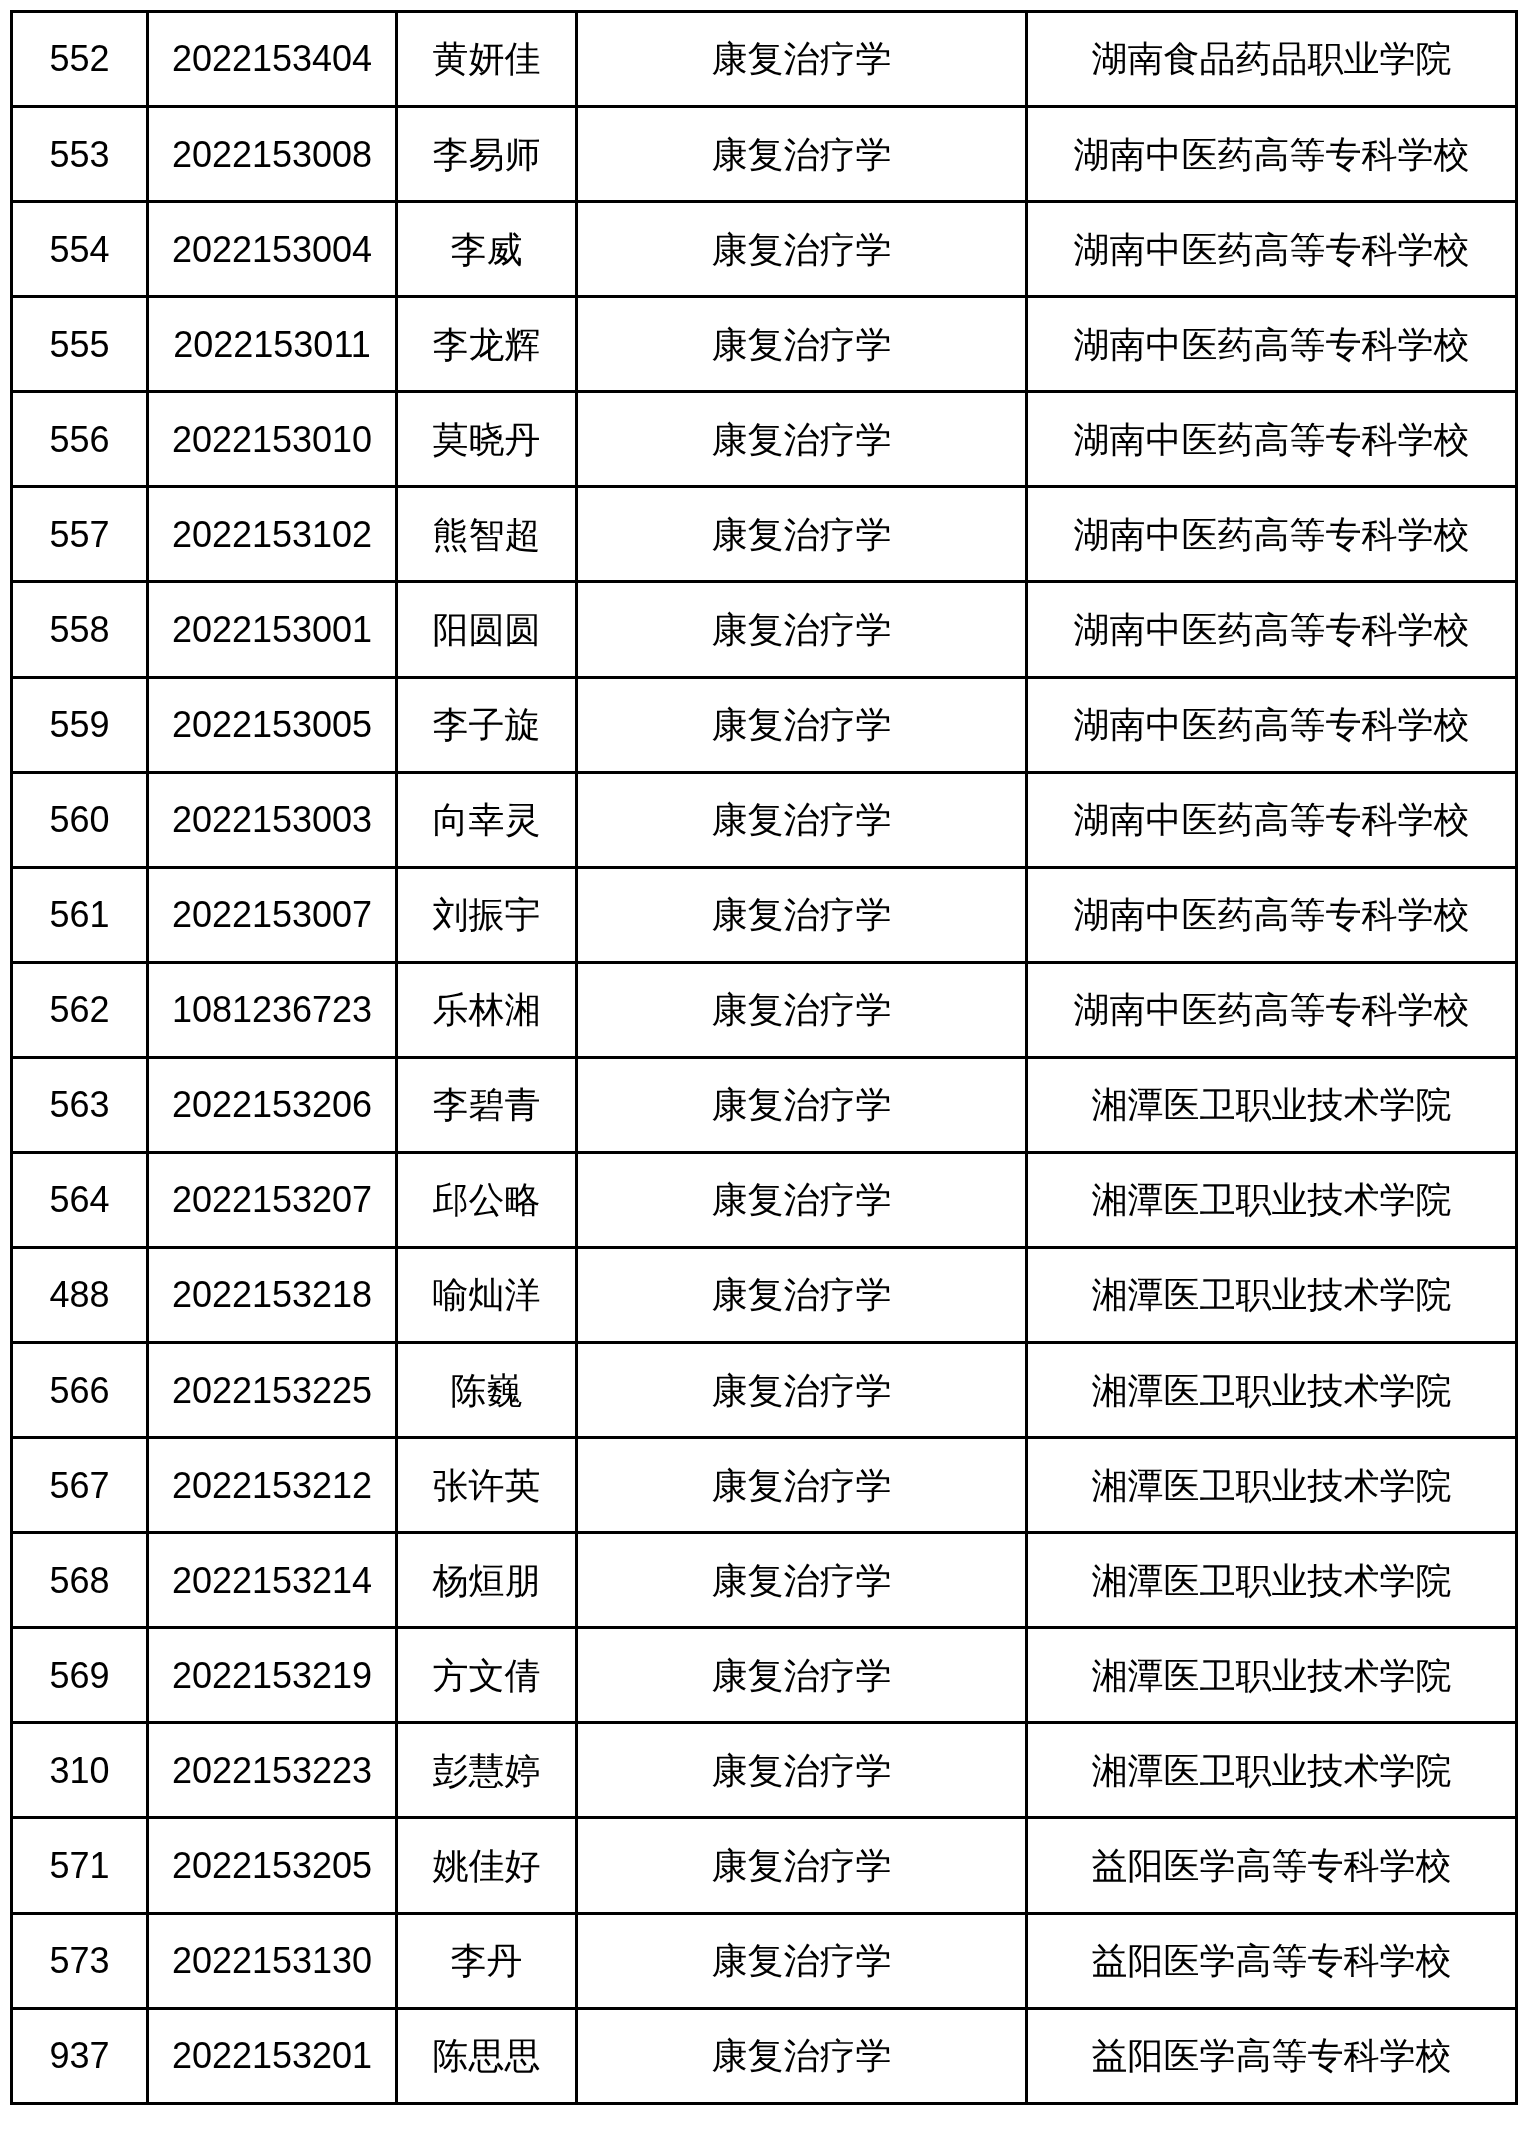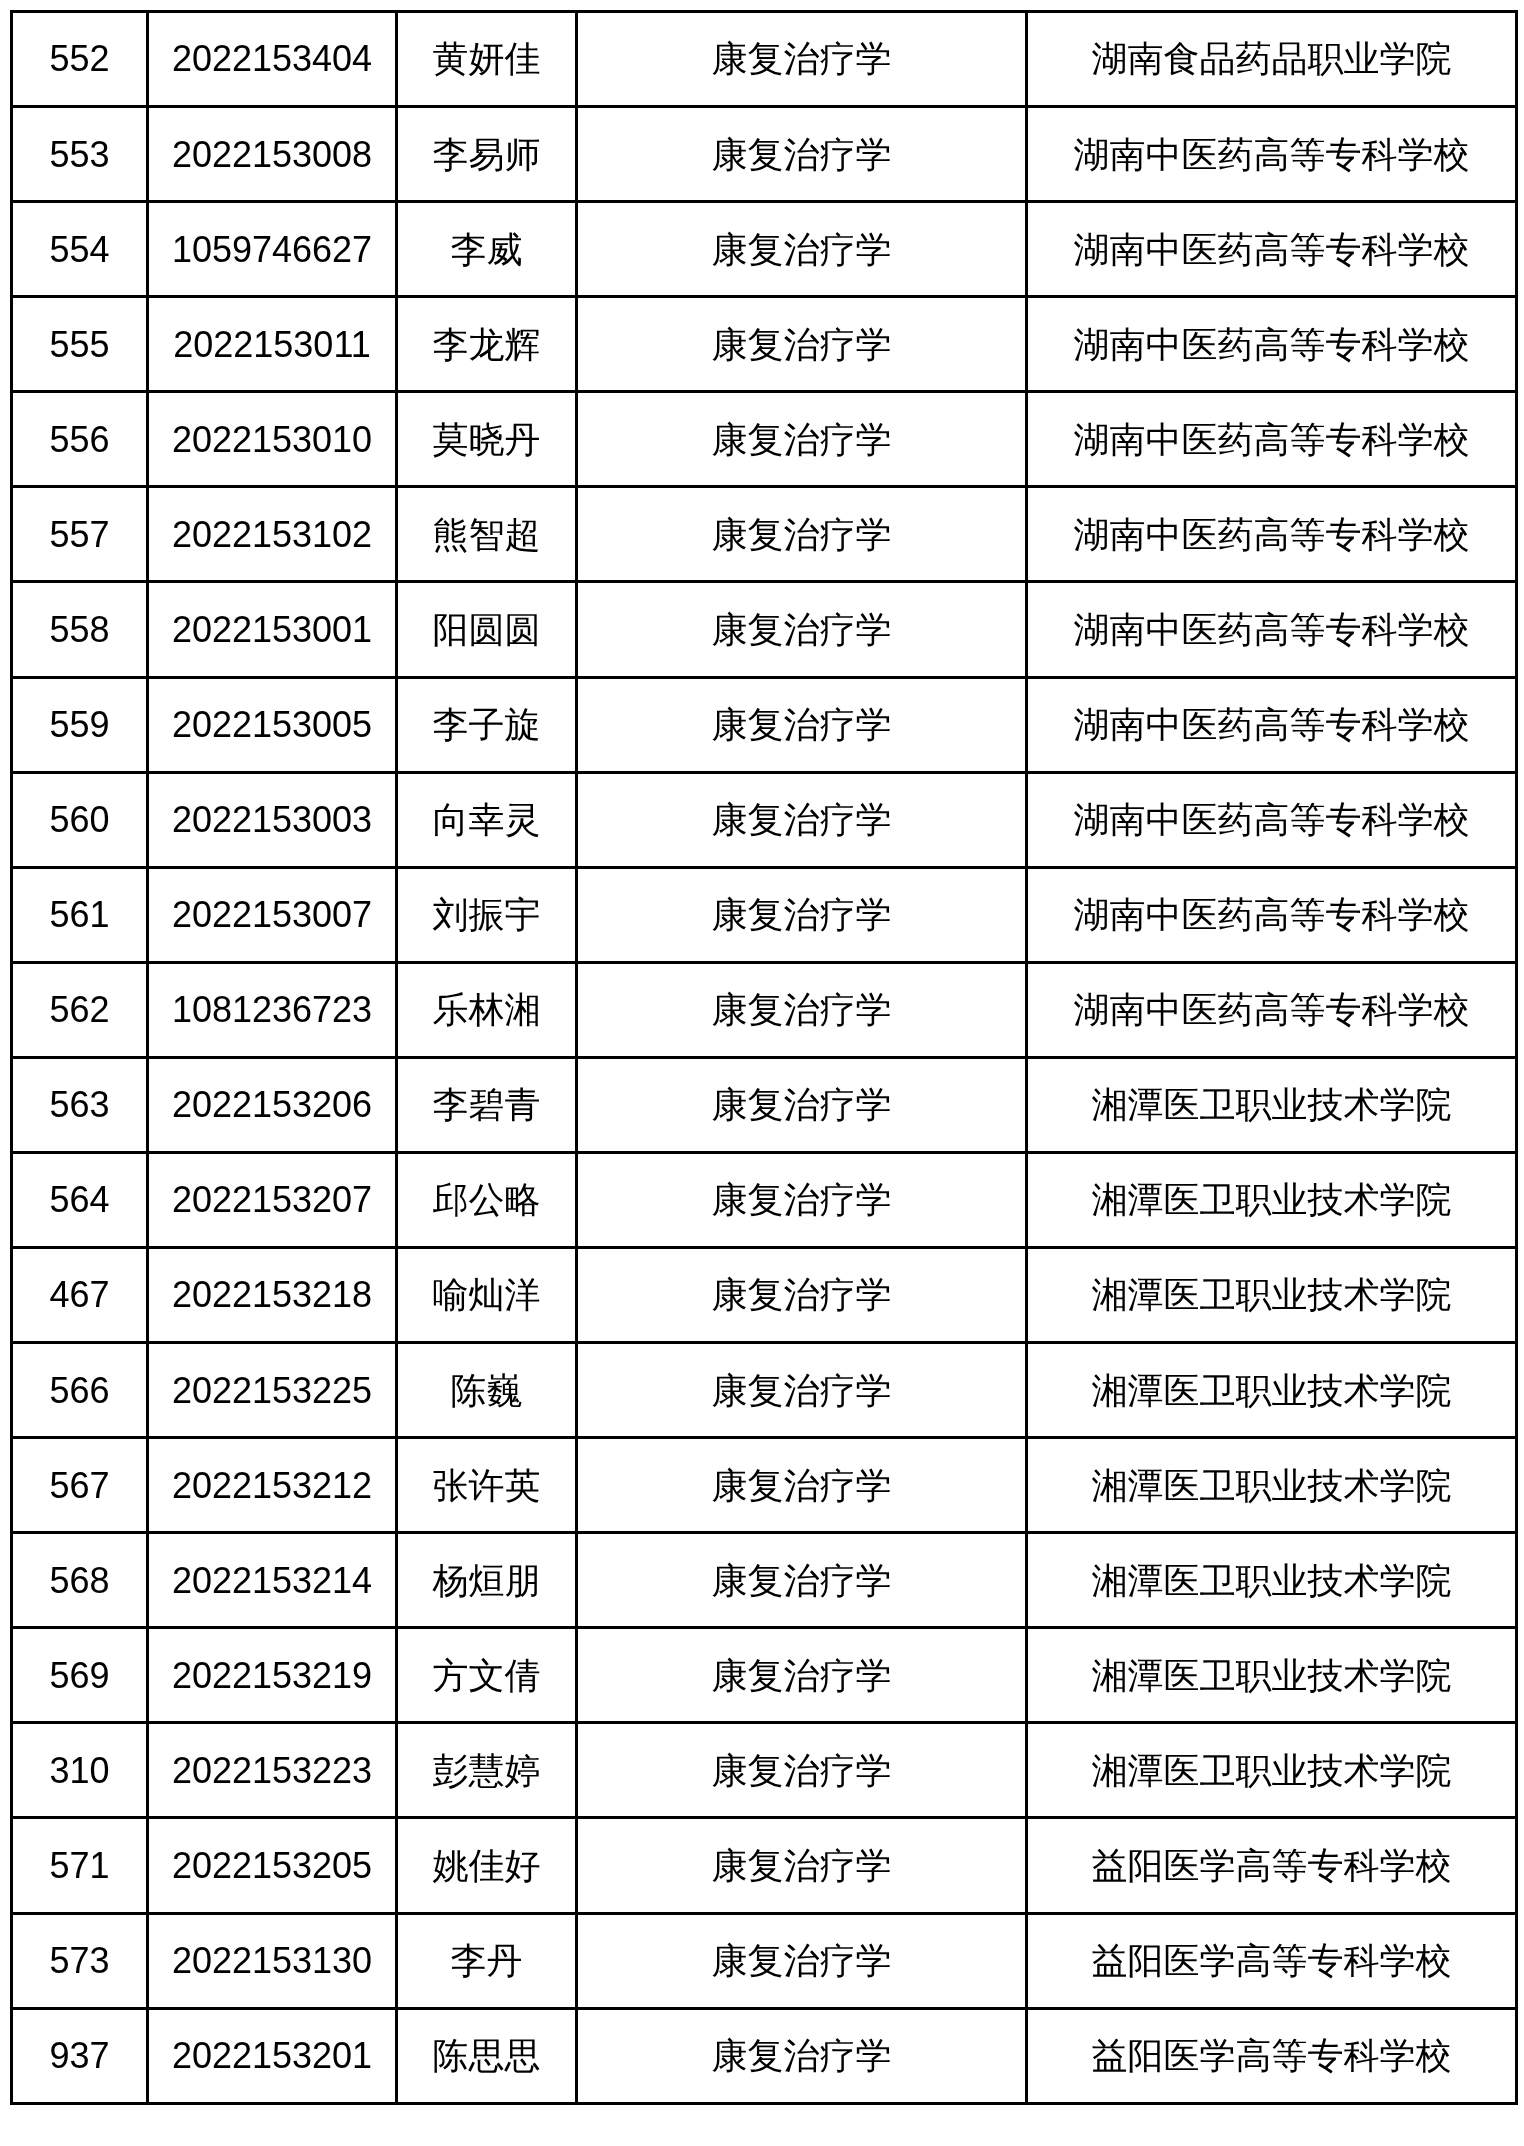--- a/index.html
+++ b/index.html
@@ -60,21 +60,21 @@
   </tr>
         <tr>
     <td>553</td>
     <td>2022153008</td>
     <td>李易师</td>
     <td>康复治疗学</td>
     <td>湖南中医药高等专科学校</td>
   </tr>
         <tr>
     <td>554</td>
-    <td>1059746627</td>
+    <td>2022153004</td>
     <td>李威</td>
     <td>康复治疗学</td>
     <td>湖南中医药高等专科学校</td>
   </tr>
         <tr>
     <td>555</td>
     <td>2022153011</td>
     <td>李龙辉</td>
     <td>康复治疗学</td>
     <td>湖南中医药高等专科学校</td>
@@ -136,21 +136,21 @@
     <td>湘潭医卫职业技术学院</td>
   </tr>
         <tr>
     <td>564</td>
     <td>2022153207</td>
     <td>邱公略</td>
     <td>康复治疗学</td>
     <td>湘潭医卫职业技术学院</td>
   </tr>
         <tr>
-    <td>467</td>
+    <td>488</td>
     <td>2022153218</td>
     <td>喻灿洋</td>
     <td>康复治疗学</td>
     <td>湘潭医卫职业技术学院</td>
   </tr>
         <tr>
     <td>566</td>
     <td>2022153225</td>
     <td>陈巍</td>
     <td>康复治疗学</td>

